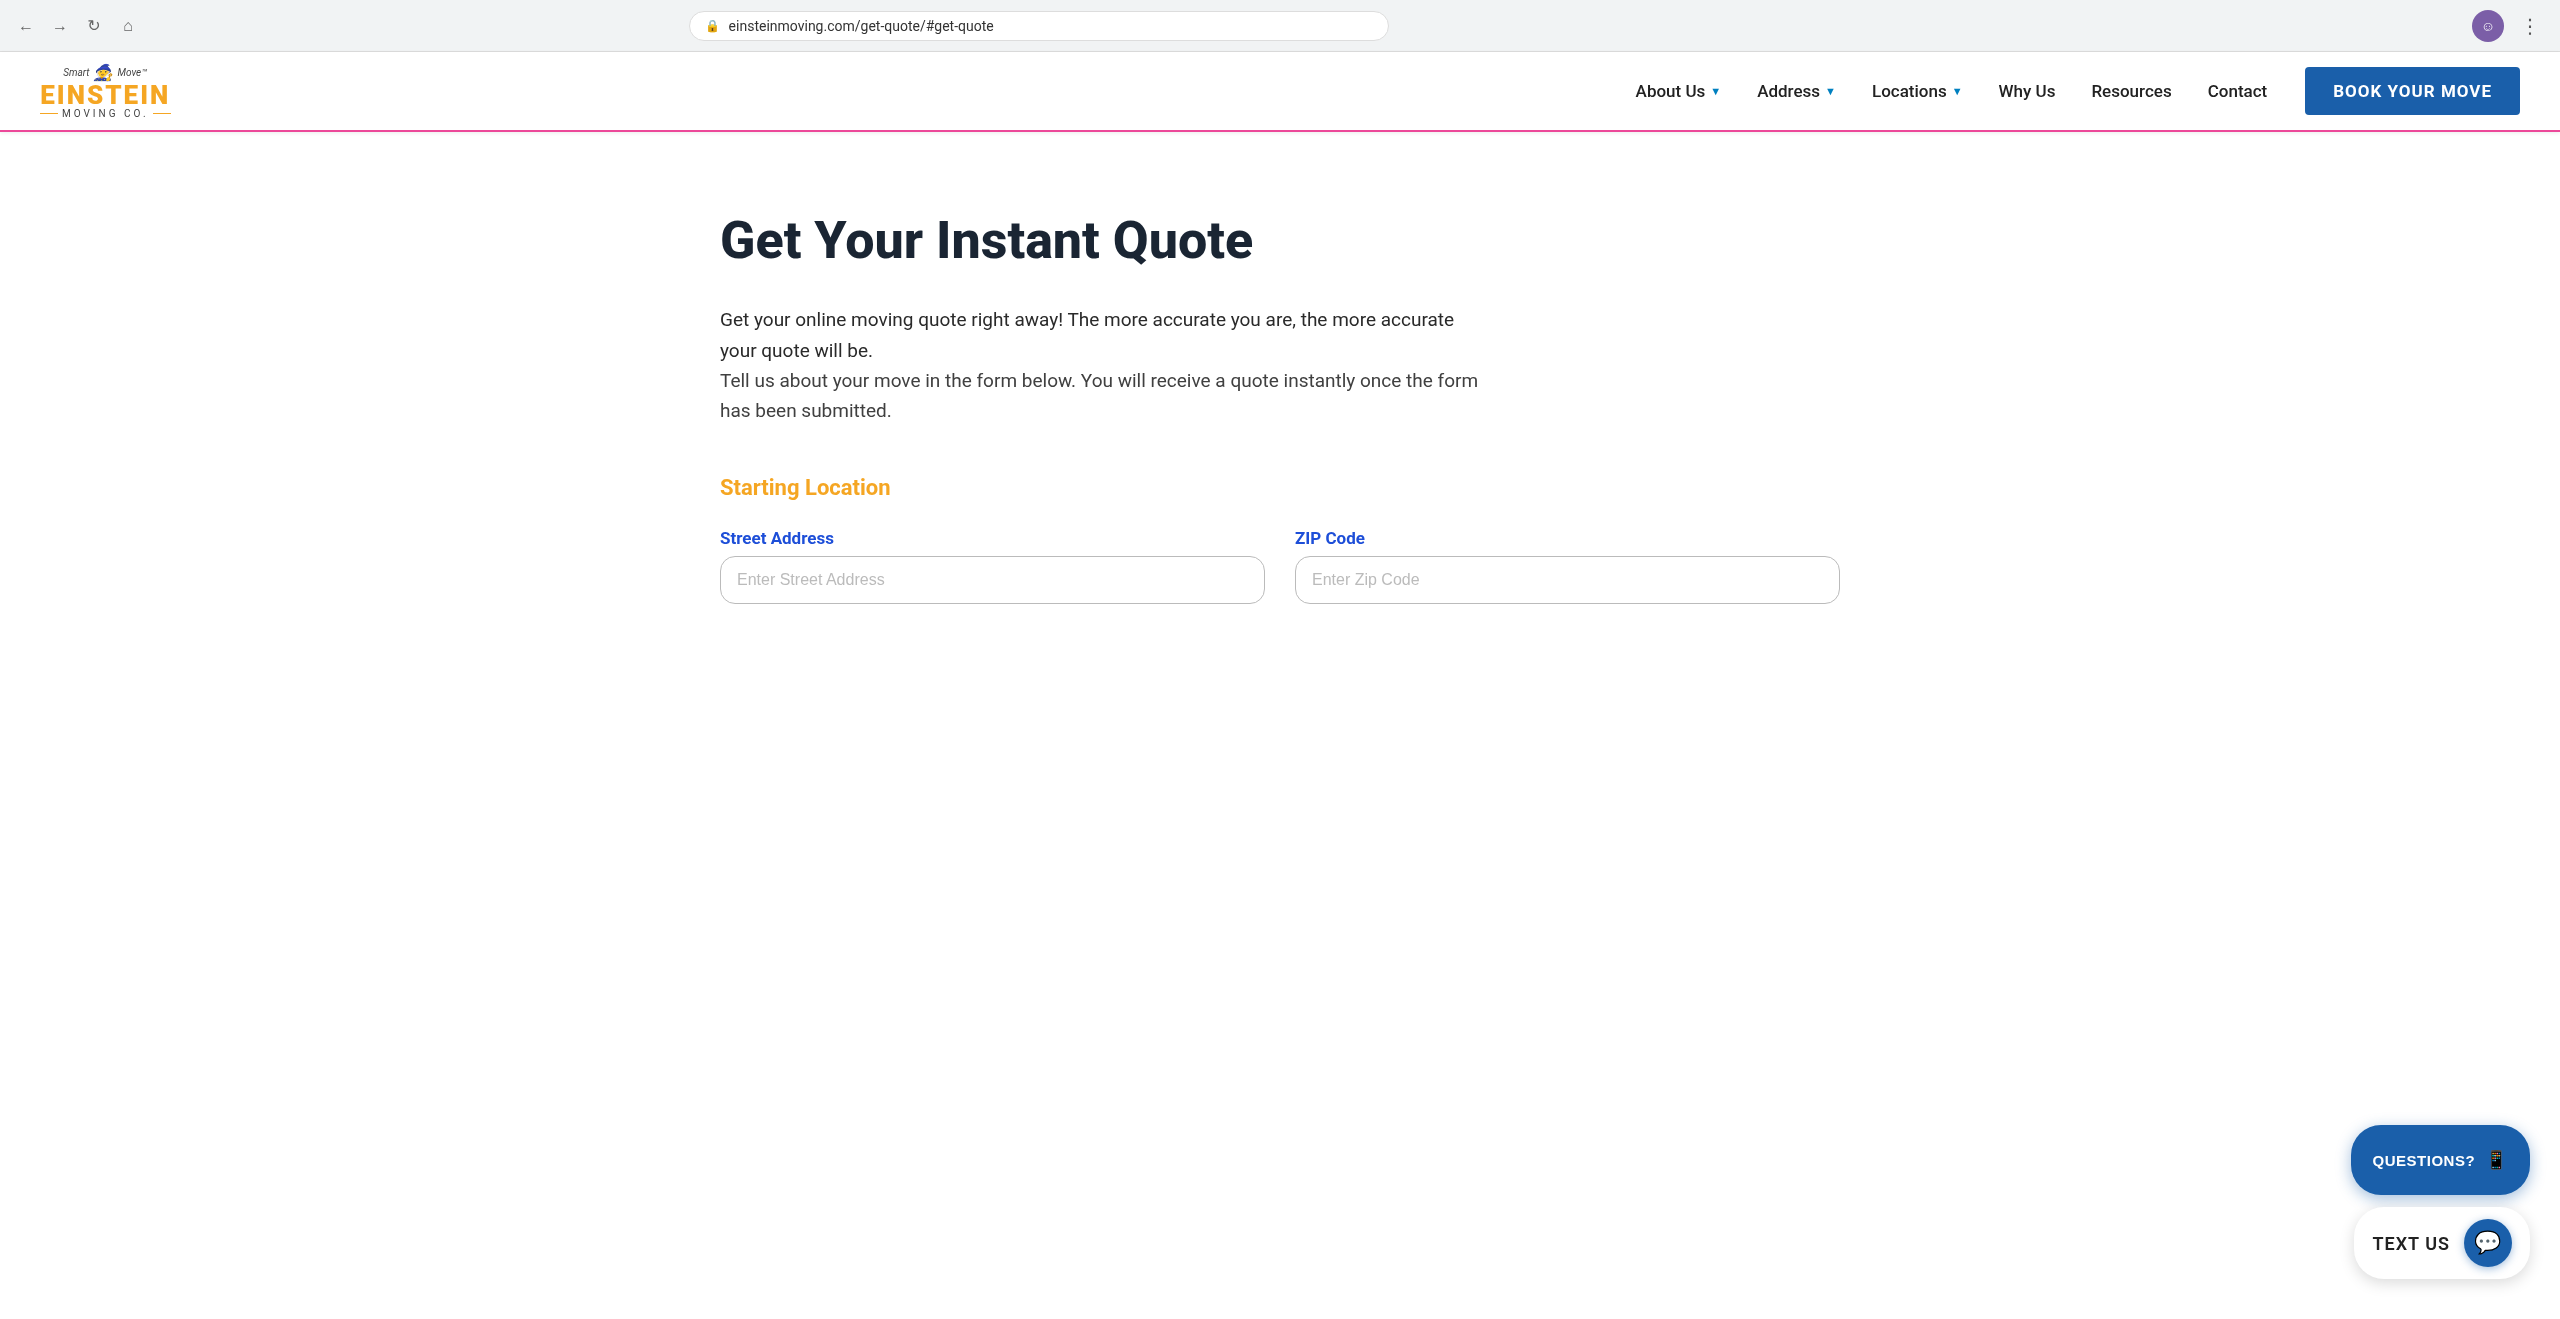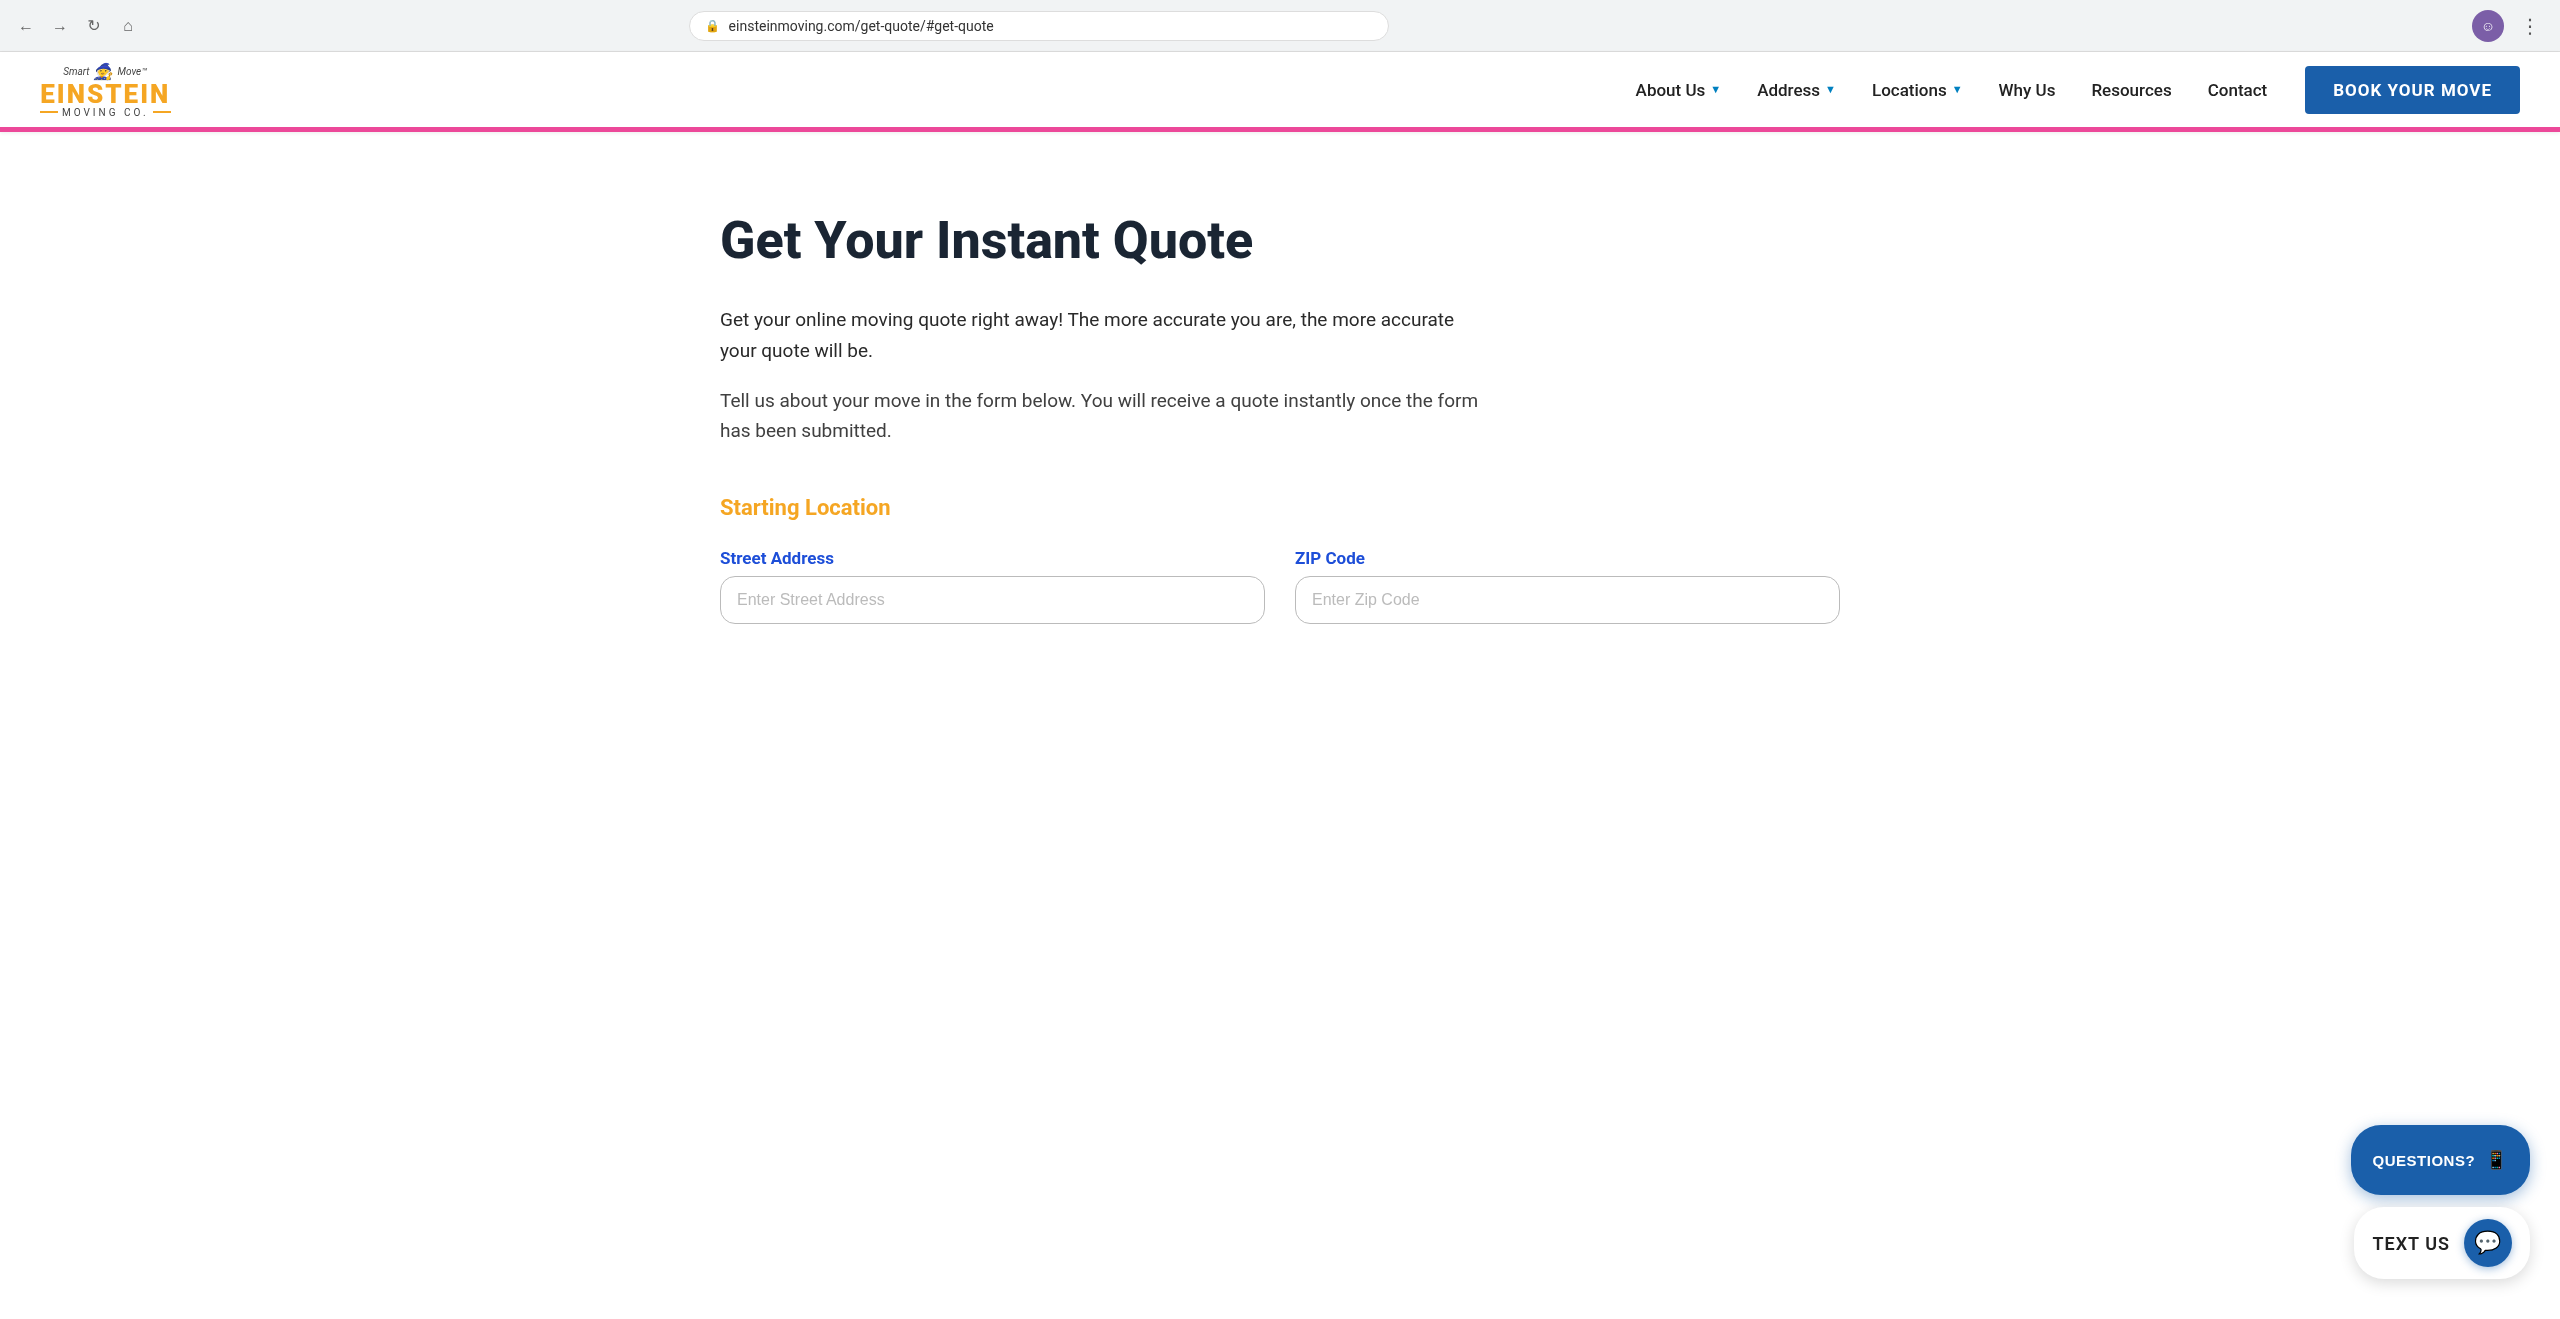--- a/index.html
+++ b/index.html
@@ -80,21 +80,21 @@
       border: none;
       cursor: pointer;
       color: #555;
       font-size: 20px;
       padding: 4px 8px;
     }
 
     
     .site-header {
       background: #fff;
-      border-bottom: 5px solid #ec4899;
+      border-bottom: 2px solid #ec4899;
       padding: 0 40px;
       display: flex;
       align-items: center;
       height: 80px;
       box-shadow: 0 1px 4px rgba(0,0,0,0.08);
     }
     .logo-area {
       display: flex;
       flex-direction: column;
       align-items: center;
@@ -184,21 +184,20 @@
       font-weight: 800;
       color: #1a2533;
       margin-bottom: 36px;
       line-height: 1.1;
     }
 
     .page-description {
       font-size: 19px;
       color: #2a2a2a;
       line-height: 1.6;
-      margin-bottom: 20px;
       max-width: 760px;
     }
 
     .page-description-2 {
       font-size: 19px;
       color: #404040;
       line-height: 1.6;
       margin-bottom: 48px;
       max-width: 760px;
     }

